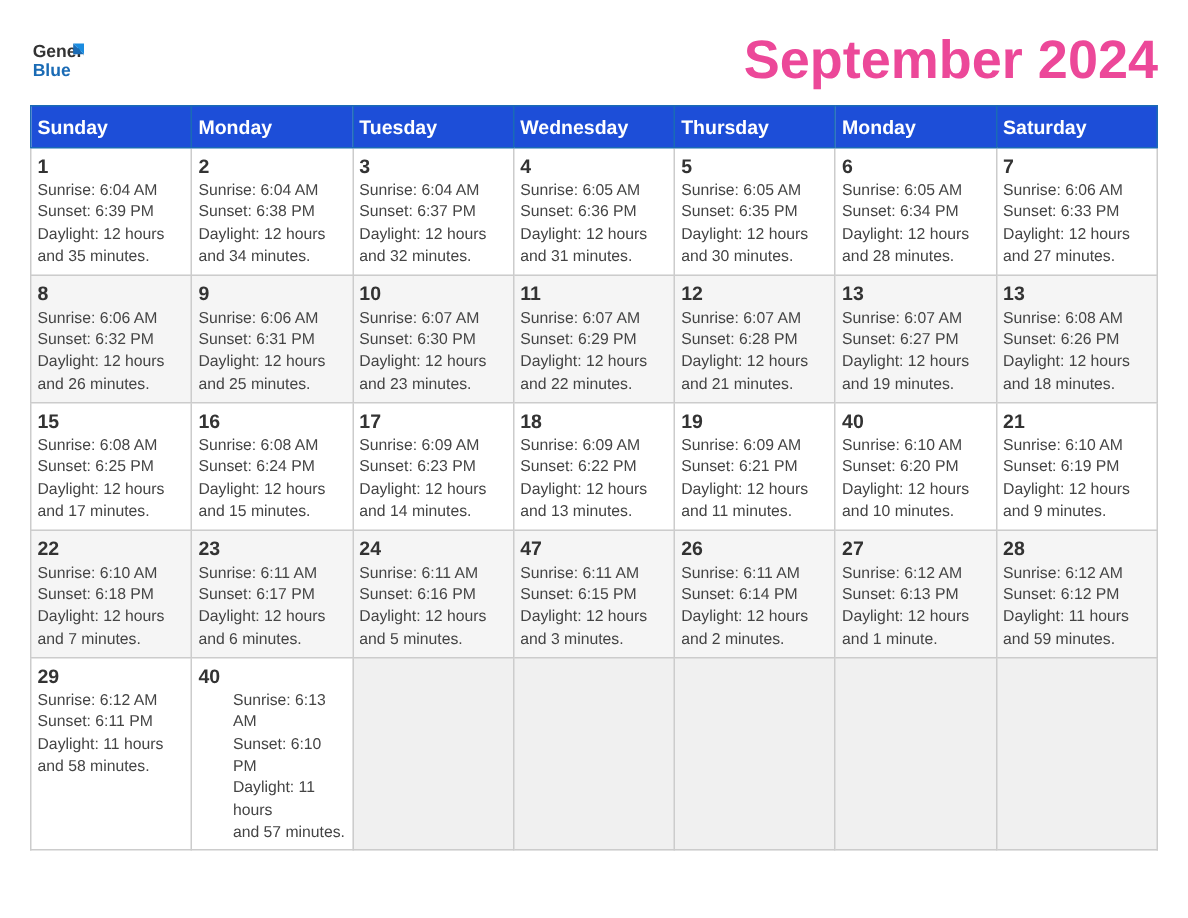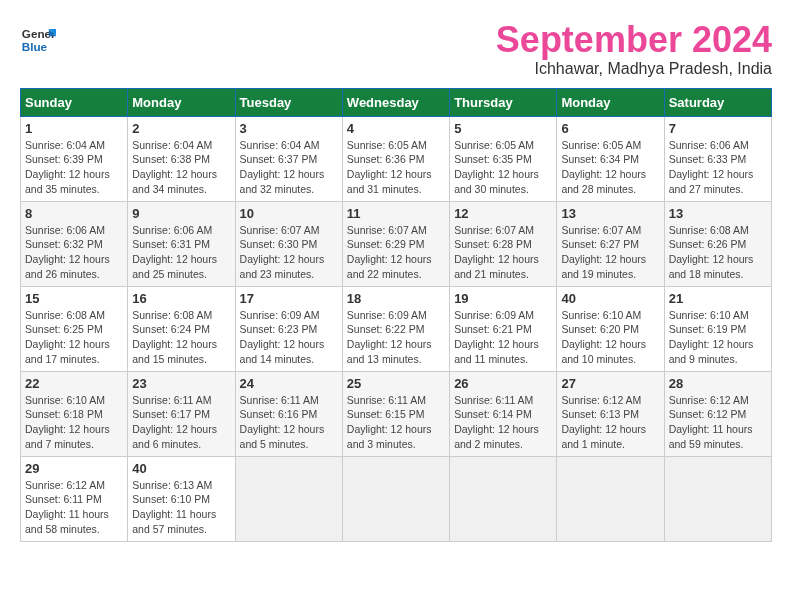--- a/index.html
+++ b/index.html
@@ -37,21 +37,21 @@
     .subtitle {
       font-size: 16px;
       color: #333;
     }
     table {
       width: 100%;
       border-collapse: collapse;
       font-size: 11px;
     }
     thead tr th {
-      background-color: #15803d;
+      background-color: #1d4ed8;
       color: #fff;
       padding: 6px 4px;
       text-align: left;
       font-size: 13px;
       border: 1px solid #1a6bb5;
     }
     tbody tr td {
       border: 1px solid #ccc;
       vertical-align: top;
       padding: 4px 4px;
@@ -88,21 +88,20 @@
   <div class="logo">
     <svg class="logo-icon" viewBox="0 0 40 40">
       <text x="2" y="20" font-size="13" font-weight="bold" fill="#333" font-family="Arial">General</text>
       <text x="2" y="34" font-size="13" font-weight="bold" fill="#1a6bb5" font-family="Arial">Blue</text>
       <polygon points="32,10 40,18 32,18" fill="#1a6bb5"></polygon>
       <polygon points="32,10 40,10 40,18" fill="#1a8ce0"></polygon>
     </svg>
   </div>
   <div class="title-block">
     <div class="month-title">September 2024</div>
-    <div class="subtitle">Ichhawar, Madhya Pradesh, India</div>
   </div>
 </div>
 
 <table>
   <thead>
     <tr>
     <th>Sunday</th>
         <th>Monday</th>
         <th>Tuesday</th>
         <th>Wednesday</th>
@@ -281,21 +280,21 @@
 and 6 minutes.</div>
         </td>
         <td>
           <span class="day-num">24</span>
           <div class="day-info" style="white-space: pre-line;">Sunrise: 6:11 AM
 Sunset: 6:16 PM
 Daylight: 12 hours
 and 5 minutes.</div>
         </td>
         <td>
-          <span class="day-num">25</span>
+          <span class="day-num">47</span>
           <div class="day-info" style="white-space: pre-line;">Sunrise: 6:11 AM
 Sunset: 6:15 PM
 Daylight: 12 hours
 and 3 minutes.</div>
         </td>
         <td>
           <span class="day-num">26</span>
           <div class="day-info" style="white-space: pre-line;">Sunrise: 6:11 AM
 Sunset: 6:14 PM
 Daylight: 12 hours
@@ -319,21 +318,21 @@
       <tr>
         <td>
           <span class="day-num">29</span>
           <div class="day-info" style="white-space: pre-line;">Sunrise: 6:12 AM
 Sunset: 6:11 PM
 Daylight: 11 hours
 and 58 minutes.</div>
         </td>
         <td>
           <span class="day-num">40</span>
-          <div class="day-info" style="white-space: pre-line;">Sunrise: 6:13 AM
+          <div class="day-info" style="white-space: pre-line; margin-left: 23px;">Sunrise: 6:13 AM
 Sunset: 6:10 PM
 Daylight: 11 hours
 and 57 minutes.</div>
         </td>
         <td class="empty"></td>
         <td class="empty"></td>
         <td class="empty"></td>
         <td class="empty"></td>
         <td class="empty"></td>
       </tr>

